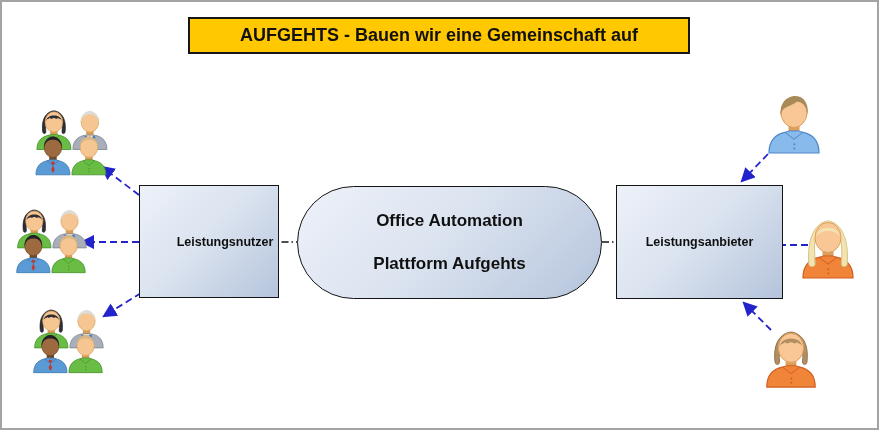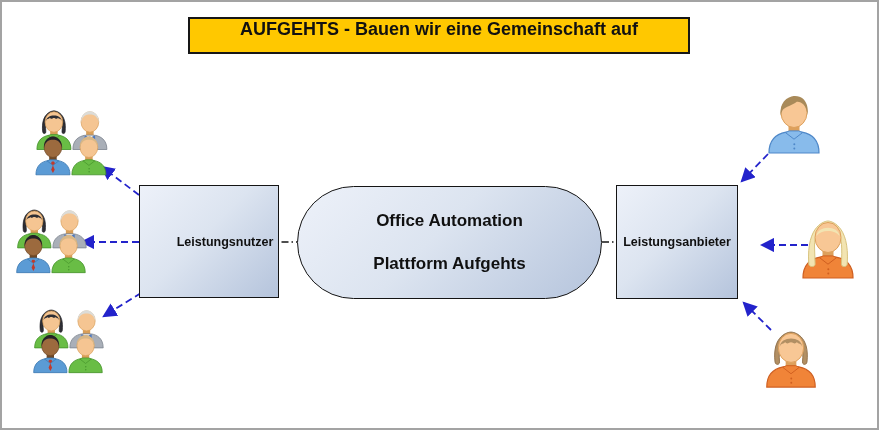--- a/index.html
+++ b/index.html
@@ -10,32 +10,32 @@
     font-family:"Liberation Sans",sans-serif;
     overflow:hidden;
   }
   #connectors{position:absolute;left:0;top:0;width:100%;height:100%;}
   .arrow{stroke:var(--arrow-color,#2323cb);stroke-width:1.8;stroke-dasharray:7 4;fill:none;marker-end:url(#ah);}
   .mk{fill:var(--arrow-color,#2323cb);}
   .link{stroke:var(--link-color,#141414);stroke-width:1.3;stroke-dasharray:7 3 1.5 3;fill:none;}
   .banner{
     position:absolute;left:186px;top:15px;width:502px;height:37px;box-sizing:border-box;
     background:var(--banner-bg,#ffc800);border:2px solid var(--banner-border,#161616);
-    display:flex;align-items:flex-start;justify-content:center;
+    display:flex;align-items:center;justify-content:center;
     font-size:18px;font-weight:bold;color:var(--banner-text,#111);
   }
   .node{
     position:absolute;box-sizing:border-box;
     border:1.5px solid var(--node-border,#141414);
     background:linear-gradient(135deg,var(--node-fill-light,#edf1f9) 0%,#dce4f0 45%,var(--node-fill-dark,#b5c4dc) 100%);
     display:flex;align-items:center;justify-content:center;
     font-weight:bold;color:#101010;text-align:center;
   }
   #consumers{left:137px;top:183px;width:140px;height:113px;font-size:12.5px;padding-left:32px;}
-  #providers{left:614px;top:183px;width:122px;height:114px;font-size:12.5px;}
+  #providers{left:614px;top:183px;width:167px;height:114px;font-size:12.5px;}
   #platform{left:295px;top:184px;width:305px;height:113px;border-radius:57px;flex-direction:column;font-size:17px;line-height:1.3;}
   #platform .gap{height:21px;}
   .ppl{position:absolute;}
   .ppl svg{width:100%;height:100%;display:block;}
 </style>
 </head>
 <body>
 
 <div class="canvas">
 

